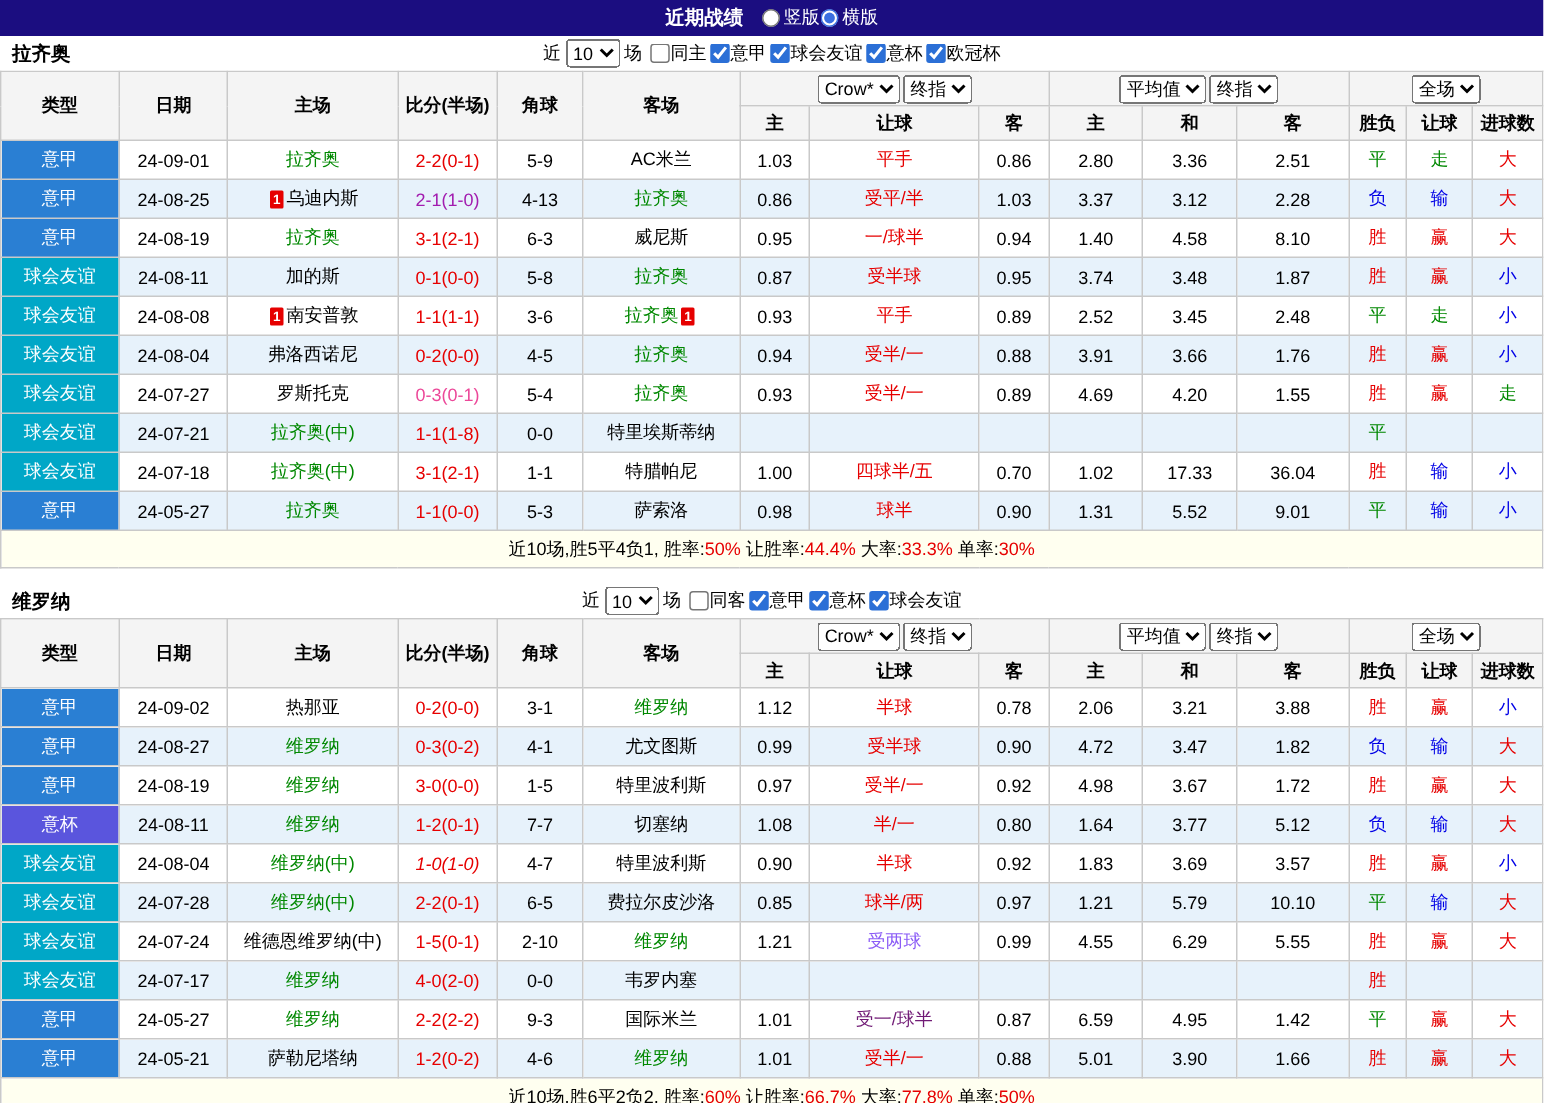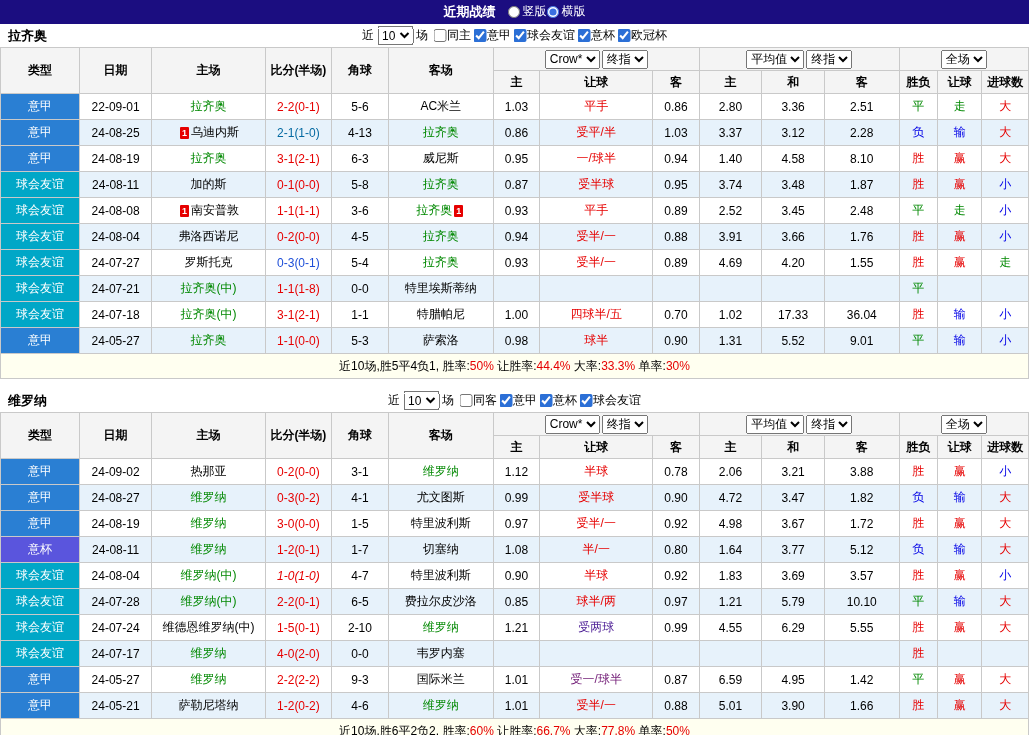--- a/index.html
+++ b/index.html
@@ -111,40 +111,40 @@
             <th>和</th>
             <th>客</th>
             <th>胜负</th>
             <th>让球</th>
             <th>进球数</th>
           </tr>
       </thead>
       <tbody>
           <tr>
             <td class="type" style="background: rgb(42, 127, 211);">意甲</td>
-            <td>22-09-01</td>
+            <td>24-09-01</td>
             <td><span class="teamname" style="color: rgb(0, 136, 0);">拉齐奥</span></td>
             <td class="score" style="color: rgb(230, 0, 0);">2-2(0-1)</td>
-            <td>5-6</td>
+            <td>5-9</td>
             <td><span class="teamname">AC米兰</span></td>
             <td>1.03</td>
             <td style="color: rgb(230, 0, 0);">平手</td>
             <td>0.86</td>
             <td>2.80</td>
             <td>3.36</td>
             <td>2.51</td>
             <td style="color: rgb(0, 136, 0);">平</td>
             <td style="color: rgb(0, 136, 0);">走</td>
             <td style="color: rgb(230, 0, 0);">大</td>
           </tr>
           <tr class="alt">
             <td class="type" style="background: rgb(42, 127, 211);">意甲</td>
             <td>24-08-25</td>
             <td><span class="card">1</span><span class="teamname">乌迪内斯</span></td>
-            <td class="score" style="color: #0369a1;">2-1(1-0)</td>
+            <td class="score" style="color: #a21caf;">2-1(1-0)</td>
             <td>4-13</td>
             <td><span class="teamname" style="color: rgb(0, 136, 0);">拉齐奥</span></td>
             <td>0.86</td>
             <td style="color: rgb(230, 0, 0);">受平/半</td>
             <td>1.03</td>
             <td>3.37</td>
             <td>3.12</td>
             <td>2.28</td>
             <td style="color: rgb(0, 0, 230);">负</td>
             <td style="color: rgb(0, 0, 230);">输</td>
@@ -215,21 +215,21 @@
             <td>3.66</td>
             <td>1.76</td>
             <td style="color: rgb(230, 0, 0);">胜</td>
             <td style="color: rgb(230, 0, 0);">赢</td>
             <td style="color: rgb(0, 0, 230);">小</td>
           </tr>
           <tr>
             <td class="type" style="background: rgb(0, 167, 199);">球会友谊</td>
             <td>24-07-27</td>
             <td><span class="teamname">罗斯托克</span></td>
-            <td class="score" style="color: #1d4ed8; border-radius: 12px;">0-3(0-1)</td>
+            <td class="score" style="color: #ec4899; border-radius: 12px;">0-3(0-1)</td>
             <td>5-4</td>
             <td><span class="teamname" style="color: rgb(0, 136, 0);">拉齐奥</span></td>
             <td>0.93</td>
             <td style="color: rgb(230, 0, 0);">受半/一</td>
             <td>0.89</td>
             <td>4.69</td>
             <td>4.20</td>
             <td>1.55</td>
             <td style="color: rgb(230, 0, 0);">胜</td>
             <td style="color: rgb(230, 0, 0);">赢</td>
@@ -414,21 +414,21 @@
             <td>1.72</td>
             <td style="color: rgb(230, 0, 0);">胜</td>
             <td style="color: rgb(230, 0, 0);">赢</td>
             <td style="color: rgb(230, 0, 0);">大</td>
           </tr>
           <tr class="alt">
             <td class="type" style="background: rgb(90, 85, 221);">意杯</td>
             <td>24-08-11</td>
             <td><span class="teamname" style="color: rgb(0, 136, 0);">维罗纳</span></td>
             <td class="score" style="color: rgb(230, 0, 0);">1-2(0-1)</td>
-            <td>1-7</td>
+            <td>7-7</td>
             <td><span class="teamname">切塞纳</span></td>
             <td>1.08</td>
             <td style="color: rgb(230, 0, 0);">半/一</td>
             <td>0.80</td>
             <td>1.64</td>
             <td>3.77</td>
             <td>5.12</td>
             <td style="color: rgb(0, 0, 230);">负</td>
             <td style="color: rgb(0, 0, 230);">输</td>
             <td style="color: rgb(230, 0, 0);">大</td>
@@ -468,21 +468,21 @@
             <td style="color: rgb(230, 0, 0);">大</td>
           </tr>
           <tr>
             <td class="type" style="background: rgb(0, 167, 199);">球会友谊</td>
             <td>24-07-24</td>
             <td><span class="teamname">维德恩维罗纳(中)</span></td>
             <td class="score" style="color: rgb(230, 0, 0);">1-5(0-1)</td>
             <td>2-10</td>
             <td><span class="teamname" style="color: rgb(0, 136, 0);">维罗纳</span></td>
             <td>1.21</td>
-            <td style="color: #4c1d95;">受两球</td>
+            <td style="color: #8b5cf6;">受两球</td>
             <td>0.99</td>
             <td>4.55</td>
             <td>6.29</td>
             <td>5.55</td>
             <td style="color: rgb(230, 0, 0);">胜</td>
             <td style="color: rgb(230, 0, 0);">赢</td>
             <td style="color: rgb(230, 0, 0);">大</td>
           </tr>
           <tr class="alt">
             <td class="type" style="background: rgb(0, 167, 199);">球会友谊</td>

